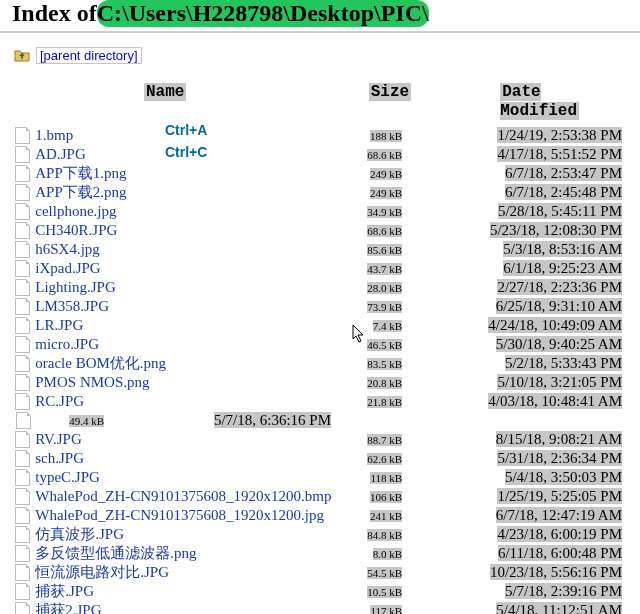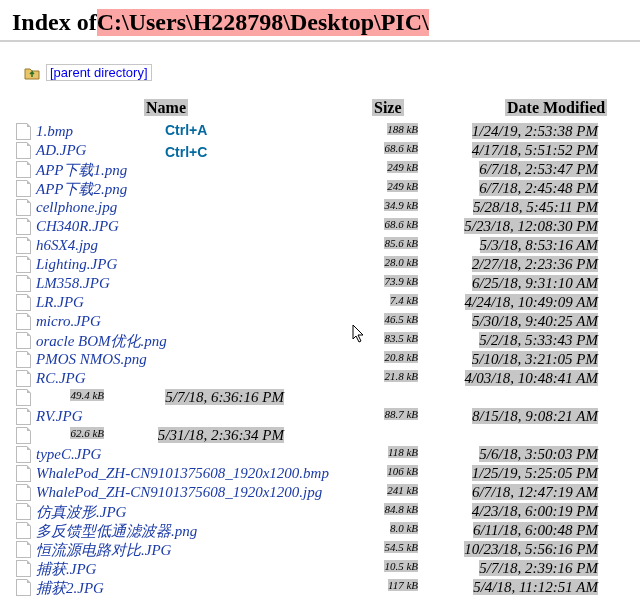--- a/index.html
+++ b/index.html
@@ -8,32 +8,31 @@
     font-family: "Times New Roman", Times, serif;
     font-size: 16px;
     color: #000;
     background: #fff;
     width: 640px;
   }
   .header {
     display: flex;
     font-size: 24px;
     font-weight: bold;
-    padding: 9px 4px 4px 12px;
+    padding: 0 4px 4px 12px;
     border-bottom: 2px solid #d0d0d0;
   }
   .header span.sel {
-    background: #fca5a5;
+    background: #22c55e;
+    border-radius: 12px;
   }
   .parent-row {
-    padding: 14px 14px 10px 24px;
-    display: flex;
-    align-items: center;
+    padding: 14px 14px 10px 14px;
+    display: flex;
     gap: 6px;
-    margin-top: 8px;
   }
   .parent-icon svg { display: block; }
   .parent-link {
     color: #0000EE;
     border: 1px solid #c6c6c6;
     padding: 0 3px;
     font-family: Verdana, Geneva, sans-serif;
     font-size: 13px;
     cursor: pointer;
   }
@@ -42,26 +41,26 @@
   }
   .listing-header {
     display: flex;
     font-weight: bold;
     font-size: 16px;
     margin: 8px 0 6px 0;
   }
   .listing-header .col-name { margin-left: 130px; width: 140px; }
   .listing-header .col-size { margin-left: 88px; width: 60px; text-align: left; }
   .listing-header .col-date { margin-left: 73px; }
-  .listing-header span { background: #c6c6c6; padding: 0 2px; }
+  .listing-header span { background: #c6c6c6; padding: 0 2px; font-family: Liberation Mono, monospace; }
   .row {
     display: flex;
+    align-items: center;
     height: 19px;
     margin: 0;
-    font-style: italic;
   }
   .col-icon {
     width: 18px;
     display: flex;
     justify-content: center;
   }
   .file-icon {
     width: 13px;
     height: 15px;
     border: 1px solid #bbb;
@@ -90,20 +89,21 @@
   .col-size-cell {
     width: 72px;
     text-align: right;
     font-size: 11px;
   }
   .col-date-cell {
     width: 180px;
     text-align: right;
     font-size: 15px;
     padding-right: 4px;
+    margin-left: 47px;
   }
   .sel {
     background: #c6c6c6;
   }
   .annotation {
     position: absolute;
     color: #0369a1;
     font-weight: bold;
     font-family: Arial, sans-serif;
     font-size: 14px;
@@ -194,20 +194,28 @@
           <div class="file-icon"></div>
         </div>
         <div class="col-name-cell">h6SX4.jpg</div>
         <div class="col-size-cell"><span class="sel">85.6 kB</span></div>
         <div class="col-date-cell"><span class="sel">5/3/18, 8:53:16 AM</span></div>
       </div>
       <div class="row">
         <div class="col-icon">
           <div class="file-icon"></div>
         </div>
+        <div class="col-name-cell">iXpad.JPG</div>
+        <div class="col-size-cell"><span class="sel">43.7 kB</span></div>
+        <div class="col-date-cell"><span class="sel">6/1/18, 9:25:23 AM</span></div>
+      </div>
+      <div class="row">
+        <div class="col-icon">
+          <div class="file-icon"></div>
+        </div>
         <div class="col-name-cell">Lighting.JPG</div>
         <div class="col-size-cell"><span class="sel">28.0 kB</span></div>
         <div class="col-date-cell"><span class="sel">2/27/18, 2:23:36 PM</span></div>
       </div>
       <div class="row">
         <div class="col-icon">
           <div class="file-icon"></div>
         </div>
         <div class="col-name-cell">LM358.JPG</div>
         <div class="col-size-cell"><span class="sel">73.9 kB</span></div>
@@ -265,30 +273,31 @@
           <div class="file-icon"></div>
         </div>
         <div class="col-name-cell">RV.JPG</div>
         <div class="col-size-cell"><span class="sel">88.7 kB</span></div>
         <div class="col-date-cell"><span class="sel">8/15/18, 9:08:21 AM</span></div>
       </div>
       <div class="row">
         <div class="col-icon">
           <div class="file-icon"></div>
         </div>
+        <div class="col-name-cell">sch.JPG</div>
         <div class="col-size-cell"><span class="sel">62.6 kB</span></div>
         <div class="col-date-cell"><span class="sel">5/31/18, 2:36:34 PM</span></div>
       </div>
       <div class="row">
         <div class="col-icon">
           <div class="file-icon"></div>
         </div>
         <div class="col-name-cell">typeC.JPG</div>
         <div class="col-size-cell"><span class="sel">118 kB</span></div>
-        <div class="col-date-cell"><span class="sel">5/6/18, 3:50:03 PM</span></div>
+        <div class="col-date-cell"><span class="sel">5/4/18, 3:50:03 PM</span></div>
       </div>
       <div class="row">
         <div class="col-icon">
           <div class="file-icon"></div>
         </div>
         <div class="col-name-cell">WhalePod_ZH-CN9101375608_1920x1200.bmp</div>
         <div class="col-size-cell"><span class="sel">106 kB</span></div>
         <div class="col-date-cell"><span class="sel">1/25/19, 5:25:05 PM</span></div>
       </div>
       <div class="row">

